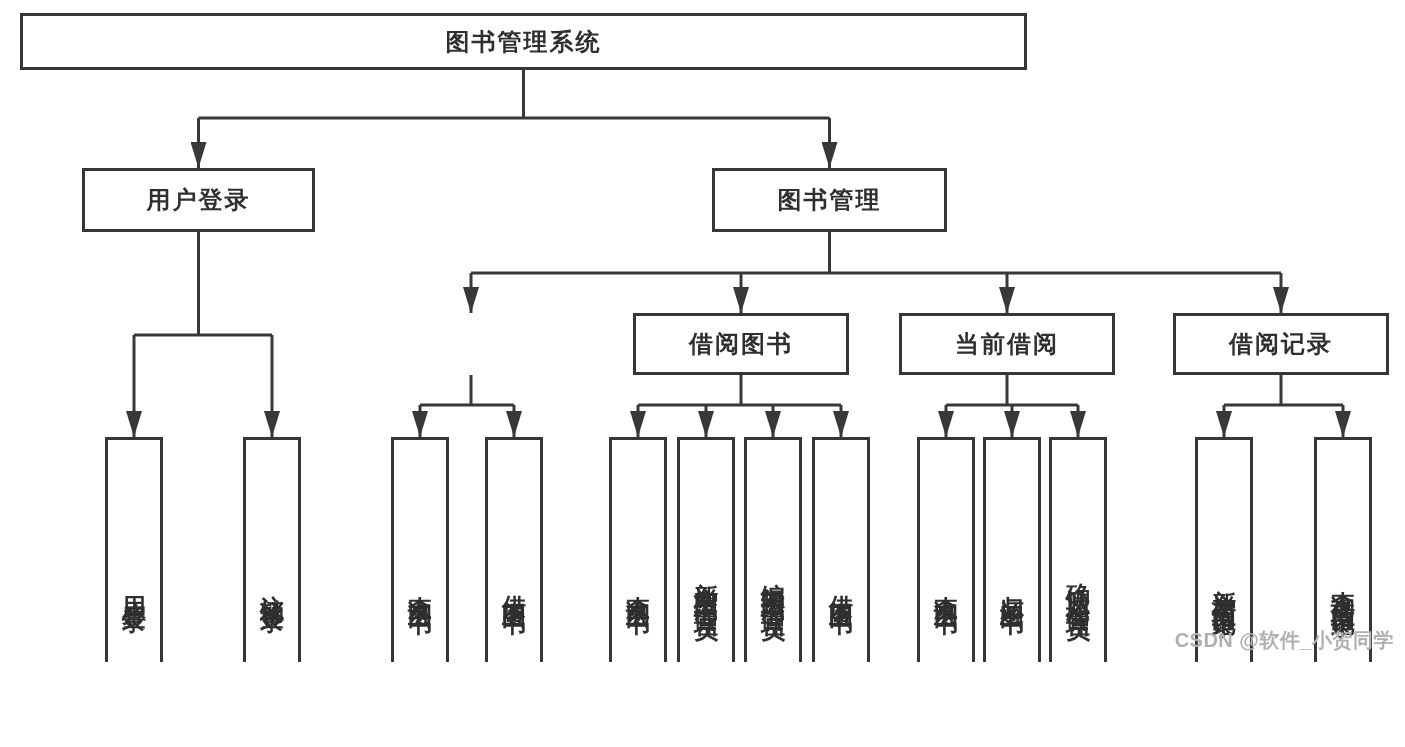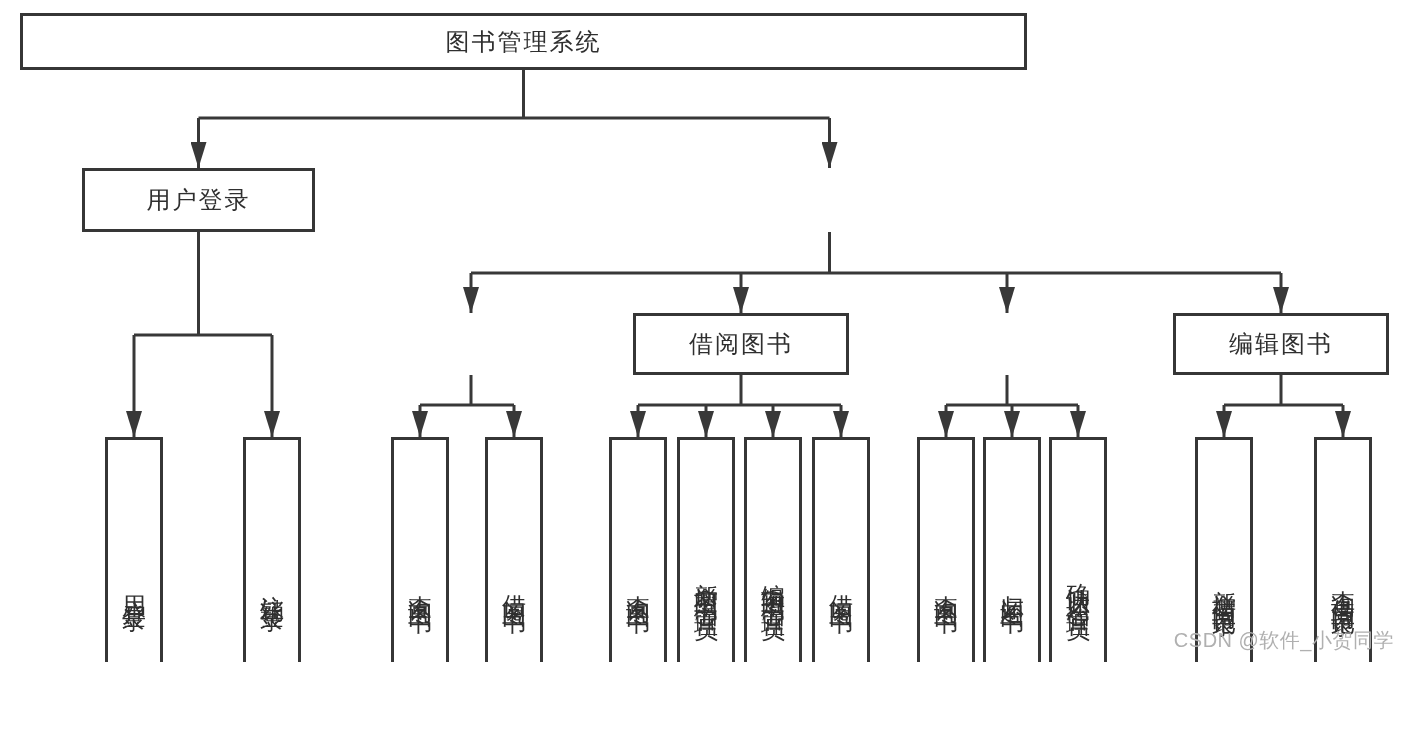--- a/index.html
+++ b/index.html
@@ -7,20 +7,21 @@
     padding: 0;
     background: #ffffff;
     font-family: "Liberation Sans", "DejaVu Sans", sans-serif;
   }
   .stage {
     position: relative;
     width: 1405px;
     height: 662px;
     background: #ffffff;
     overflow: hidden;
+    font-weight: bold;
   }
   .wires {
     position: absolute;
     left: 0;
     top: 0;
     pointer-events: none;
   }
   .node {
     position: absolute;
     box-sizing: border-box;
@@ -101,26 +102,32 @@
     <line x1="1343" y1="405" x2="1343" y2="437" stroke="#383838" stroke-width="3" marker-end="url(#arw)"></line>
   </svg>
 
   <div class="node box-h" style="left:20px;top:13px;width:1007px;height:57px">
     <span>图书管理系统</span>
   </div>
 
   <div class="node box-h" style="left:82px;top:168px;width:233px;height:64px">
     <span>用户登录</span>
   </div>
+  <div class="node box-h" style="left:712px;top:168px;width:235px;height:64px">
+    <span>图书管理</span>
+  </div>
 
   <div class="node box-h" style="left:633px;top:313px;width:216px;height:62px">
     <span>借阅图书</span>
   </div>
+  <div class="node box-h" style="left:899px;top:313px;width:216px;height:62px">
+    <span>当前借阅</span>
+  </div>
   <div class="node box-h" style="left:1173px;top:313px;width:216px;height:62px">
-    <span>编辑图书</span>
+    <span>借阅记录</span>
   </div>
 
   <div class="node box-v" style="left:105px;top:437px;width:58px;height:298px">
     <span>用户登录</span>
   </div>
   <div class="node box-v" style="left:243px;top:437px;width:58px;height:298px">
     <span>注销登录</span>
   </div>
 
   <div class="node box-v" style="left:391px;top:437px;width:58px;height:298px">

